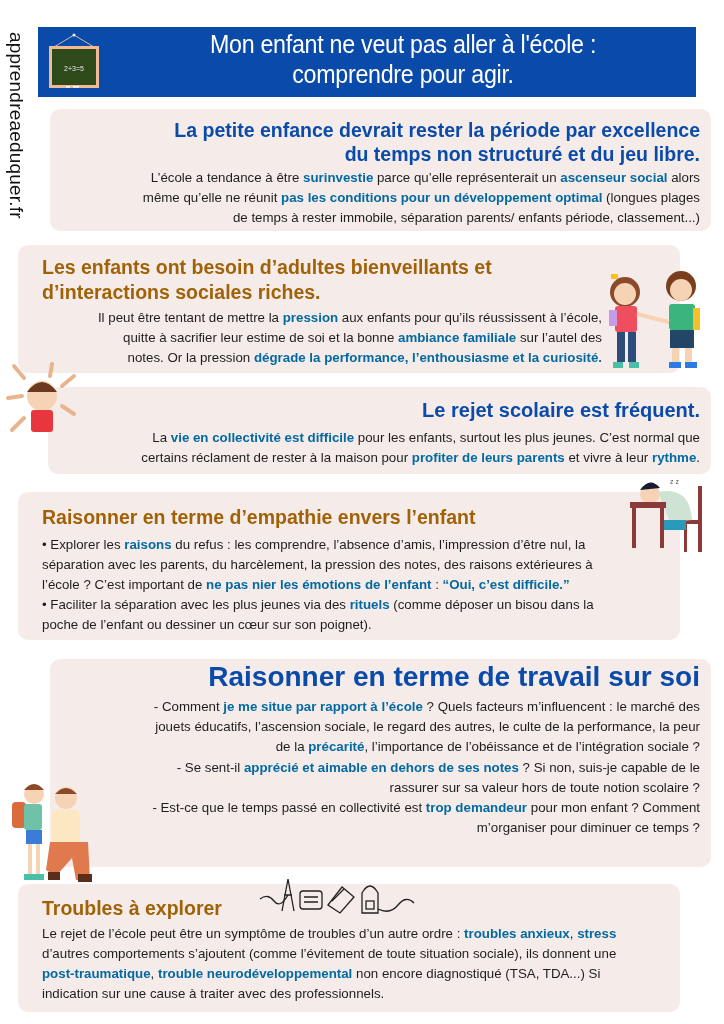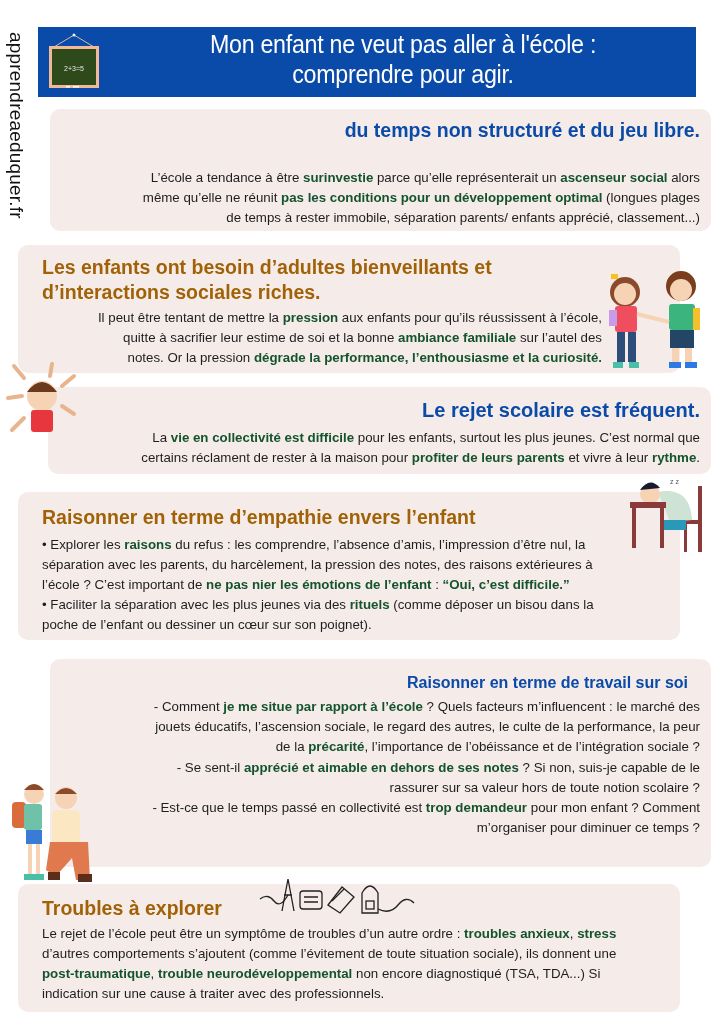--- a/index.html
+++ b/index.html
@@ -6,21 +6,21 @@
   body{width:724px;height:1024px;background:#ffffff;position:relative;overflow:hidden;font-family:"Liberation Sans",sans-serif;color:#1a1a1a;}
   .side{position:absolute;left:3px;top:32px;width:24px;height:190px;}
   .side span{position:absolute;left:24px;top:0;transform-origin:0 0;transform:rotate(90deg);white-space:nowrap;font-size:19px;color:#111;letter-spacing:0.2px;}
   .banner{position:absolute;left:38px;top:27px;width:658px;height:70px;background:#0a4aa8;}
   .board{position:absolute;left:48px;top:33px;width:52px;height:57px;}
   .banner-title{position:absolute;left:110px;top:29px;width:586px;text-align:center;color:#fff;font-size:25px;line-height:30px;font-family:"Liberation Sans",sans-serif;letter-spacing:-0.3px;transform:scaleX(0.93);transform-origin:center;}
   .box{position:absolute;background:#f5ecea;border-radius:10px;}
   .h-blue{color:#0a4aa8;font-weight:bold;}
   .h-purple{color:#a16207;font-weight:bold;}
   .txt{font-size:13.3px;line-height:20px;color:#1e1e1e;}
-  .txt b{font-weight:bold;color:#14532d;}
+  .txt b{font-weight:bold;color:#0369a1;}
   .right{text-align:right;}
   .abs{position:absolute;}
   svg{display:block;}
 </style>
 </head>
 <body>
 
 <div class="side">
   <span>apprendreaeduquer.fr</span>
 </div>
@@ -38,26 +38,27 @@
       <rect x="25" y="53" width="6" height="1.5" fill="#fff"></rect>
   </svg>
 </div>
 <div class="banner-title">
   <div>Mon enfant ne veut pas aller à l'école :</div>
   <div>comprendre pour agir.</div>
 </div>
 
 <div class="box" style="left:50px;top:109px;width:661px;height:122px;"></div>
 <div class="abs right h-blue" style="left:60px;top:118px;width:640px;font-size:19.5px;line-height:24px;">
+  <div>La petite enfance devrait rester la période par excellence</div>
   <div>du temps non structuré et du jeu libre.</div>
 </div>
 <div class="abs right txt" style="left:60px;top:168px;width:640px;">
   <div><span>L’école a tendance à être </span><b>surinvestie</b><span> parce qu’elle représenterait un </span><b>ascenseur social</b><span> alors</span></div>
   <div><span>même qu’elle ne réunit </span><b>pas les conditions pour un développement optimal</b><span> (longues plages</span></div>
-  <div><span>de temps à rester immobile, séparation parents/ enfants apprécié, classement...)</span></div>
+  <div><span>de temps à rester immobile, séparation parents/ enfants période, classement...)</span></div>
 </div>
 
 <div class="box" style="left:18px;top:245px;width:662px;height:128px;"></div>
 <div class="abs h-purple" style="left:42px;top:255px;width:560px;font-size:19.5px;line-height:25px;">
   <div>Les enfants ont besoin d’adultes bienveillants et</div>
   <div>d’interactions sociales riches.</div>
 </div>
 <div class="abs txt" style="left:42px;top:308px;width:560px;text-align:right;">
   <div><span>Il peut être tentant de mettre la </span><b>pression</b><span> aux enfants pour qu’ils réussissent à l’école,</span></div>
   <div><span>quitte à sacrifier leur estime de soi et la bonne </span><b>ambiance familiale</b><span> sur l’autel des</span></div>
@@ -128,21 +129,21 @@
 <div class="abs h-purple" style="left:42px;top:505px;width:560px;font-size:19.5px;line-height:24px;">Raisonner en terme d’empathie envers l’enfant</div>
 <div class="abs txt" style="left:42px;top:535px;width:630px;">
   <div><span>• Explorer les </span><b>raisons</b><span> du refus : les comprendre, l’absence d’amis, l’impression d’être nul, la</span></div>
   <div>séparation avec les parents, du harcèlement, la pression des notes, des raisons extérieures à</div>
   <div><span>l’école ? C’est important de </span><b>ne pas nier les émotions de l’enfant</b><span> : </span><b>“Oui, c’est difficile.”</b></div>
   <div><span>• Faciliter la séparation avec les plus jeunes via des </span><b>rituels</b><span> (comme déposer un bisou dans la</span></div>
   <div>poche de l’enfant ou dessiner un cœur sur son poignet).</div>
 </div>
 
 <div class="box" style="left:50px;top:659px;width:661px;height:208px;"></div>
-<div class="abs right h-blue" style="left:48px;top:665px;width:640px;font-size:16px;line-height:24px;margin-top:6px;">Raisonner en terme de travail sur soi</div>
+<div class="abs right h-blue" style="left:60px;top:665px;width:640px;font-size:28px;line-height:24px;">Raisonner en terme de travail sur soi</div>
 <div class="abs right txt" style="left:60px;top:697px;width:640px;line-height:20.2px;">
   <div><span>- Comment </span><b>je me situe par rapport à l’école</b><span> ? Quels facteurs m’influencent : le marché des</span></div>
   <div>jouets éducatifs, l’ascension sociale, le regard des autres, le culte de la performance, la peur</div>
   <div><span>de la </span><b>précarité</b><span>, l’importance de l’obéissance et de l’intégration sociale ?</span></div>
   <div><span>- Se sent-il </span><b>apprécié et aimable en dehors de ses notes</b><span> ? Si non, suis-je capable de le</span></div>
   <div>rassurer sur sa valeur hors de toute notion scolaire ?</div>
   <div><span>- Est-ce que le temps passé en collectivité est </span><b>trop demandeur</b><span> pour mon enfant ? Comment</span></div>
   <div>m’organiser pour diminuer ce temps ?</div>
 </div>
 <div class="abs" style="left:6px;top:780px;width:92px;height:104px;">

